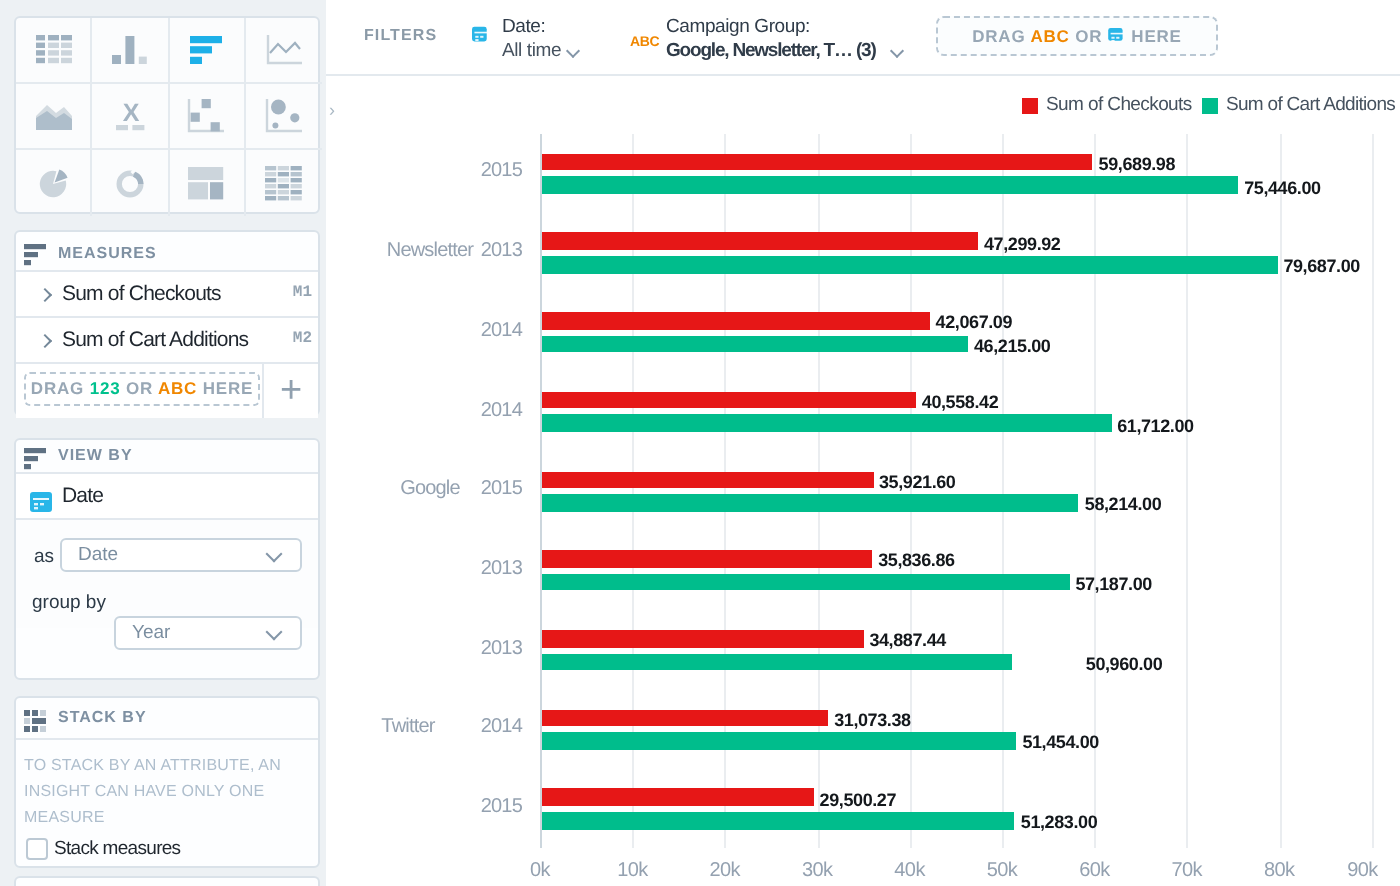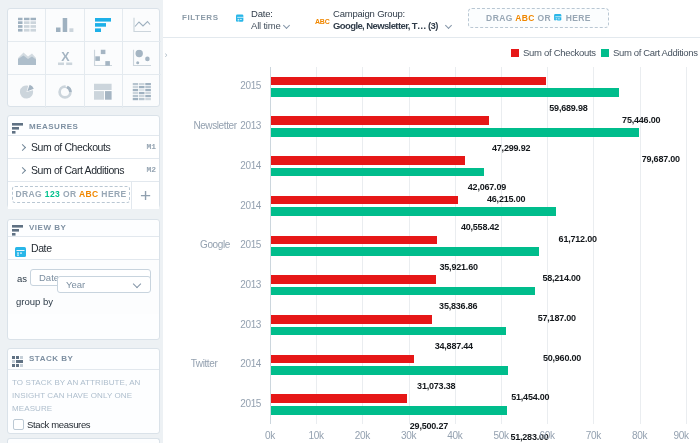--- a/index.html
+++ b/index.html
@@ -27,21 +27,21 @@
   border:1px solid #dae2e9;border-radius:3px;}
 .cell{position:absolute;width:38.25px;height:33px;border-right:1px solid #e4eaef;
   border-bottom:1px solid #e4eaef;}
 .cell svg{position:absolute;left:50%;top:50%;transform:translate(-50%,-50%);}
 
 #fbar{position:absolute;left:163px;top:0;width:571px;height:38px;background:#fff;
   border-bottom:1px solid #e3e9ee;}
 
 .glab{position:absolute;white-space:nowrap;font-size:10px;letter-spacing:-.4px;color:#94a1b0;}
 .bar{position:absolute;height:8.7px;}
-.dlab{position:absolute;white-space:nowrap;font-size:9px;font-weight:bold;letter-spacing:-.2px;color:#14181c;margin-top:26px;}
+.dlab{position:absolute;white-space:nowrap;font-size:9px;font-weight:bold;letter-spacing:-.2px;color:#14181c;}
 .xlab{position:absolute;top:429.5px;font-size:10px;letter-spacing:-.3px;color:#94a1b0;
   width:40px;text-align:center;}
 </style></head><body>
 <div id="root">
 <div id="side"></div>
 <div class="grid4">
 <div class="cell" style="left:0.0px;top:0px;">
         <svg width="18" height="15" viewBox="0 0 18 15">
           <rect x="0" y="0.0" width="4.5" height="2.7" fill="#9fb1c0"></rect>
           <rect x="6" y="0.0" width="5.5" height="2.7" fill="#9fb1c0"></rect>
@@ -194,21 +194,21 @@
           </svg></span>
    <div class="itxt" style="top:5px;">Date</div>
       </div>
  <div style="position:relative;height:54px;background:#fcfdfe;">
    <div class="abs" style="left:9px;top:12.5px;font-size:9.5px;color:#2c3a47;">as</div>
    <div class="selbox" style="left:22px;top:9px;width:121px;">
      <span class="abs" style="left:8px;top:2px;">Date</span>
      <div class="dchev" style="right:10px;top:4px;"></div>
         </div>
    <div class="abs" style="left:8px;top:36px;font-size:9.5px;color:#2c3a47;">group by</div>
-   <div class="selbox" style="left:49px;top:16px;width:94px;">
+   <div class="selbox" style="left:49px;top:48px;width:94px;">
      <span class="abs" style="left:8px;top:2px;">Year</span>
      <div class="dchev" style="right:10px;top:4px;"></div>
         </div>
  </div>
 </div>
 <div class="panel" style="top:348px;height:86px;">
  <div class="phead" style="height:21px;">
         <span class="abs" style="left:4px;top:5px;"><svg width="12" height="12" viewBox="0 0 12 12">
             <rect x="0" y="0" width="3" height="3" fill="#5f7183"></rect>
             <rect x="4" y="0" width="3" height="3" fill="#5f7183"></rect>

